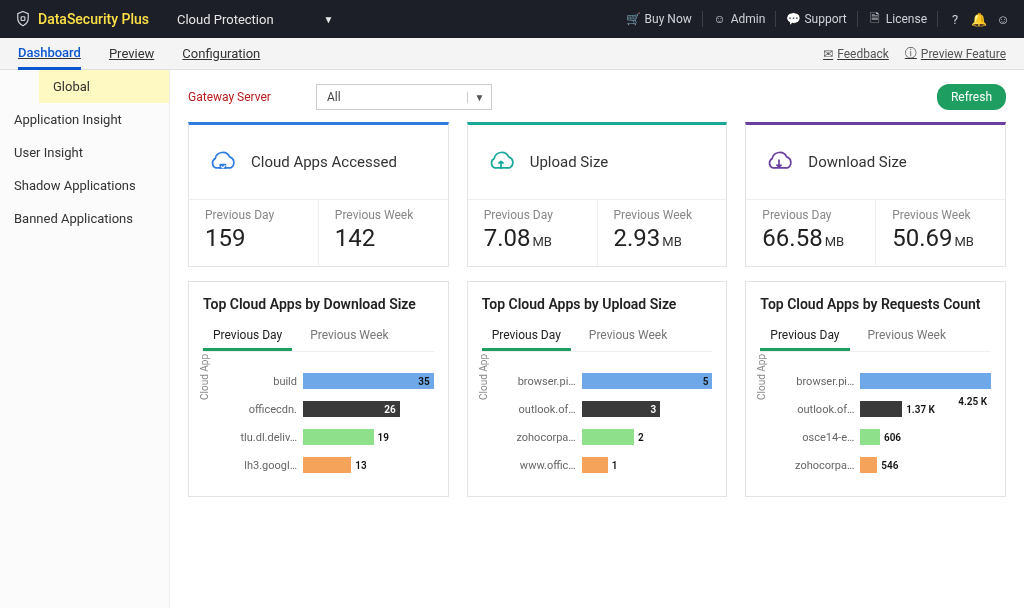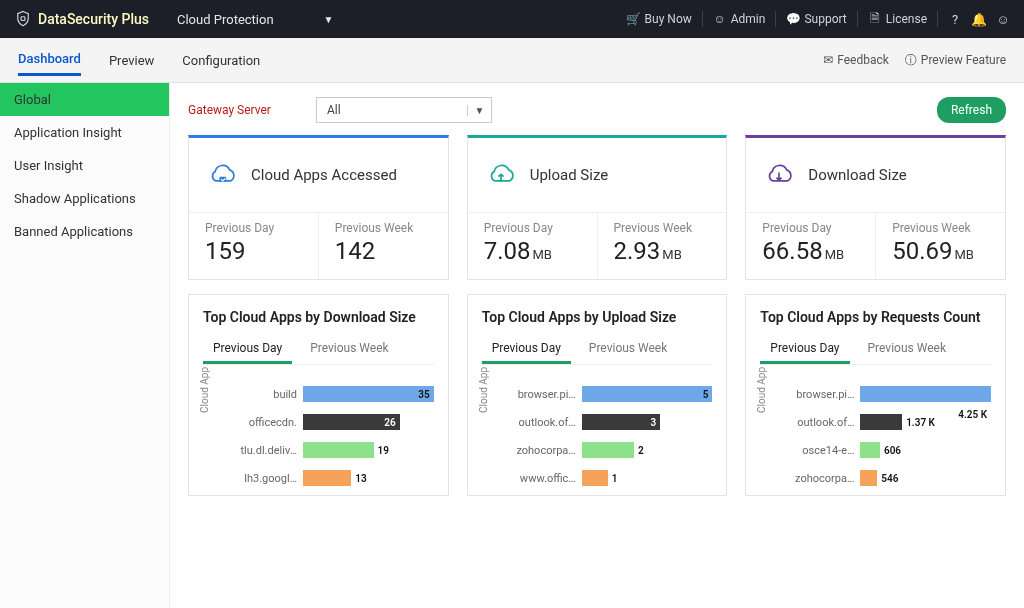--- a/index.html
+++ b/index.html
@@ -1,41 +1,41 @@
 <!DOCTYPE html>
 <html><head>
 <meta charset="utf-8">
 <style>
   * { box-sizing: border-box; margin: 0; padding: 0; font-family: -apple-system, "Segoe UI", Roboto, Arial, sans-serif; }
   body { width: 1024px; height: 608px; background: #fff; overflow: hidden; font-size: 13px; color: #333; }
 
   
   .topbar { height: 38px; background: #1c1f27; display: flex; align-items: center; color: #d5d7dc; padding: 0 14px; }
-  .brand { display: flex; align-items: center; font-size: 14px; font-weight: 500; color: #fef9c3; }
+  .brand { display: flex; align-items: center; font-size: 14px; font-weight: 500; color: #fde047; }
   .brand svg { margin-right: 6px; }
   .module { margin-left: 28px; font-size: 13px; color: #e6e6e6; display: flex; align-items: center; cursor: pointer; gap: 42px; }
   .module .caret { margin-left: 8px; font-size: 10px; }
   .top-right { margin-left: auto; display: flex; align-items: center; gap: 10px; }
   .top-right .link { display: flex; align-items: center; gap: 4px; font-size: 12px; color: #cfd2d8; cursor: pointer; }
   .top-right .sep { width:1px; height:16px; background:#3a3f4a; }
   .buy { color: #f2b84b; }
   .tr-icon { width:14px; height:14px; display:inline-flex; align-items:center; justify-content:center; color:#cfd2d8;}
 
   
-  .subnav { height: 45px; background: #f4f4f4; border-bottom: 1px solid #e0e0e0; display: flex; align-items: center; padding: 0 18px; }
+  .subnav { height: 32px; background: #f4f4f4; border-bottom: 1px solid #e0e0e0; display: flex; align-items: center; padding: 0 18px; text-decoration: underline; }
   .subnav .tab { margin-right: 28px; font-size: 13px; color: #333; cursor: pointer; padding: 7px 0; }
   .subnav .tab.active { color: #0b57d0; border-bottom: 3px solid #0b57d0; font-weight: 500; }
   .subnav .right { margin-left: auto; display:flex; align-items:center; gap:16px; color:#555; font-size:12px;}
   .subnav .right span{display:flex;align-items:center;gap:4px;cursor:pointer;}
 
   
   .layout { display: flex; height: calc(608px - 70px); }
   .sidebar { width: 170px; background: #fbfbfb; border-right: 1px solid #eee; }
   .sidebar .item { padding: 9px 14px; font-size: 13px; color: #333; cursor: pointer; }
-  .sidebar .item.active { background: #22c55e; }
+  .sidebar .item.active { background: #fef9c3; margin-left: 39px; }
 
   .content { flex: 1; padding: 14px 18px; overflow: auto; background:#fff;}
   .filterbar { display:flex; align-items:center; gap:8px; margin-bottom:12px;}
   .filterbar label{font-size:12px;color:#b91c1c;}
   .select-wrap{display:flex;align-items:center;border:1px solid #ccc;height:26px;margin-left:37px;}
   .select-wrap .val{padding:0 10px;min-width:150px;font-size:12px;color:#444;}
   .select-wrap .dd{border-left:1px solid #ccc;width:24px;text-align:center;font-size:10px;color:#555;cursor:pointer;}
   .refresh{margin-left:auto;background:#1e9e60;color:#fff;border:none;padding:6px 14px;font-size:12px;border-radius:12px;cursor:pointer;}
 
   .cards-row{display:flex;gap:18px;margin-bottom:14px;}
@@ -46,21 +46,21 @@
   .card-head{display:flex;align-items:center;padding:24px 16px;border-bottom:1px solid #eee;}
   .card-head .title{font-size:15px;color:#333;margin-left:12px;}
   .card-body{display:flex;}
   .metric{flex:1;padding:8px 16px 14px;}
   .metric + .metric{border-left:1px solid #eee;}
   .metric .lbl{font-size:12px;color:#888;margin-bottom:2px;}
   .metric .val{font-size:24px;color:#222;}
   .metric .val .unit{font-size:13px;margin-left:2px;color:#333;}
 
   .panels-row{display:flex;gap:18px;}
-  .panel{flex:1;border:1px solid #e3e3e3;background:#fff;padding:14px 14px 0;}
+  .panel{flex:1;border:1px solid #e3e3e3;background:#fff;padding:14px 14px 14px;}
   .panel-title{font-size:14px;color:#222;font-weight:600;margin-bottom:10px;}
   .panel-tabs{display:flex;gap:8px;border-bottom:1px solid #eee;margin-bottom:18px;}
   .ptab{padding:6px 10px;font-size:12px;color:#777;cursor:pointer;}
   .ptab.active{color:#222;border-bottom:3px solid #1e9e60;}
 
   .chart{position:relative;padding-left:30px;}
   .axis-label{position:absolute;left:-4px;top:50%;transform:rotate(-90deg) translateX(50%);transform-origin:left top;font-size:10px;color:#888;}
   .bar-row{display:flex;align-items:center;height:22px;margin-bottom:6px;}
   .bar-label{width:70px;font-size:11px;color:#666;text-align:right;padding-right:6px;white-space:nowrap;overflow:hidden;text-overflow:ellipsis;}
   .bar-track{flex:1;position:relative;height:16px;}

